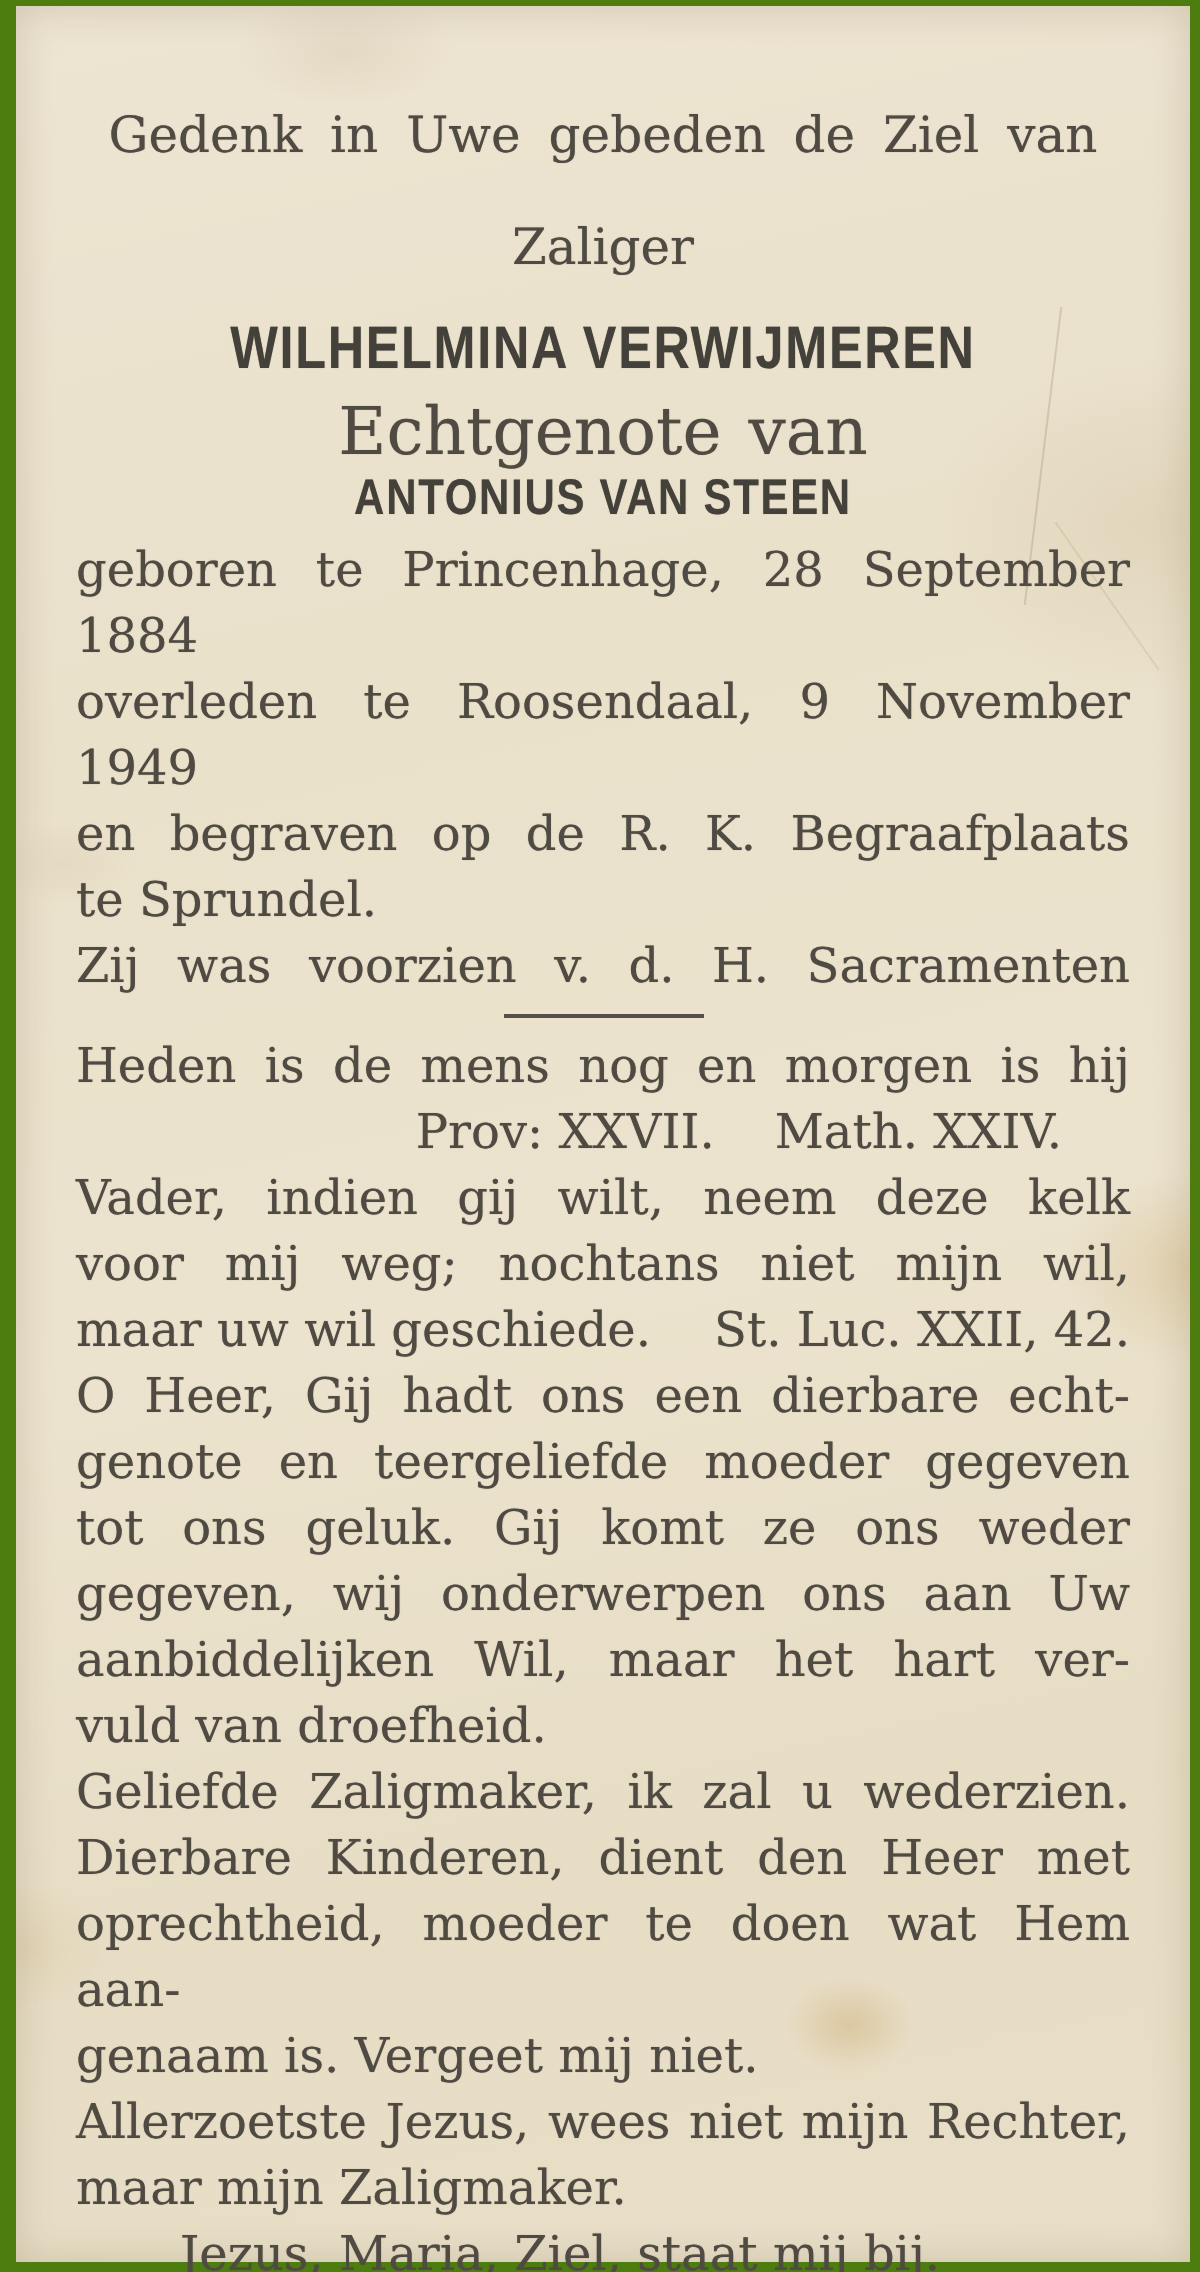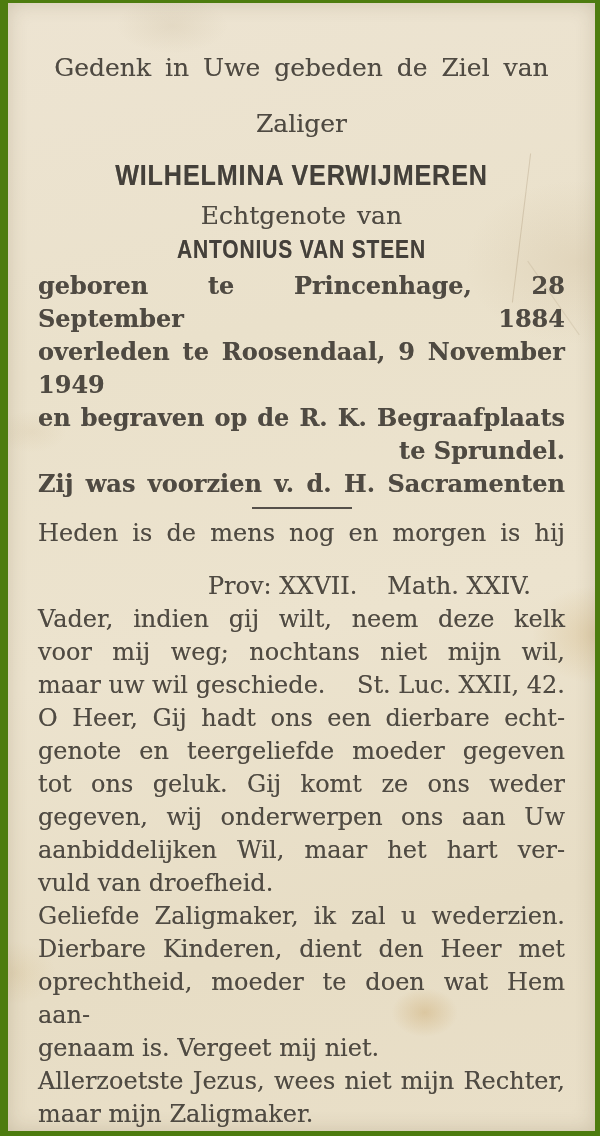--- a/index.html
+++ b/index.html
@@ -35,36 +35,36 @@
     line-height:33px;
     text-shadow:0 0 0.5px rgba(79,74,66,0.55);
   }
   .intro-line{line-height:34px;font-size:25px;text-align:center;word-spacing:6px;}
   .intro-line.second{margin-top:22px;}
   .deceased-name{
     margin-top:16px;line-height:36px;font-size:30px;text-align:center;
     font-family:"Liberation Sans", sans-serif;font-weight:700;
     color:#44403a;letter-spacing:1px;transform:scaleX(0.84);
   }
-  .relation-line{margin-top:6px;line-height:34px;font-size:25px;text-align:center;word-spacing:3px;}
+  .relation-line{margin-top:6px;line-height:34px;font-size:33px;text-align:center;word-spacing:3px;}
   .spouse-name{
     line-height:32px;font-size:25px;text-align:center;
     font-family:"Liberation Sans", sans-serif;font-weight:700;
     color:#44403a;letter-spacing:1px;transform:scaleX(0.84);
   }
-  .vitals{margin-top:4px;font-weight:bold;}
+  .vitals{margin-top:4px;}
   .jl{text-align:justify;text-align-last:justify;}
   .ll{text-align:left;}
-  .cl{text-align:right;}
+  .cl{text-align:left;}
   .short-rule{
     width:100px;height:2px;background:#55504a;
     margin:7px auto 0 auto;
   }
   .prayer{margin-top:8px;}
-  .ref-line{text-align:right;padding-right:34px;margin-top:20px;}
+  .ref-line{text-align:right;padding-right:34px;}
   .ref-line .ref-b{display:inline-block;margin-left:30px;}
   .split{display:flex;justify-content:space-between;gap:15px;}
   .indent{padding-left:52px;}
 </style>
 </head>
 <body>
 
 <div class="scan">
   <div class="card">
     <div class="crease c1"></div>

